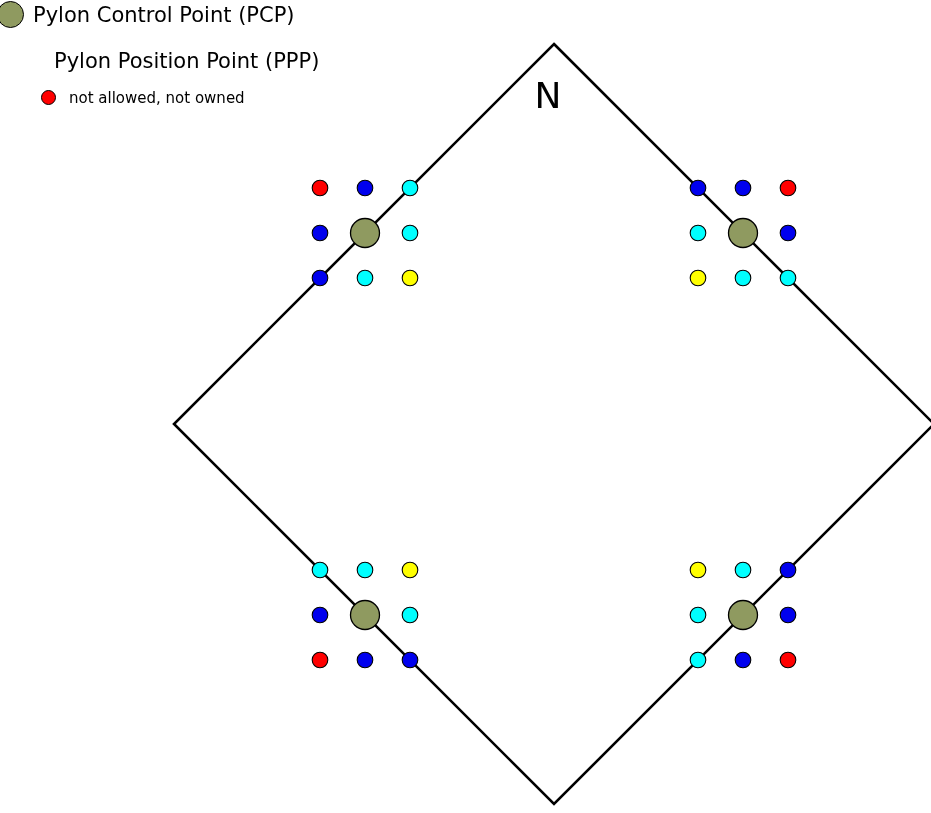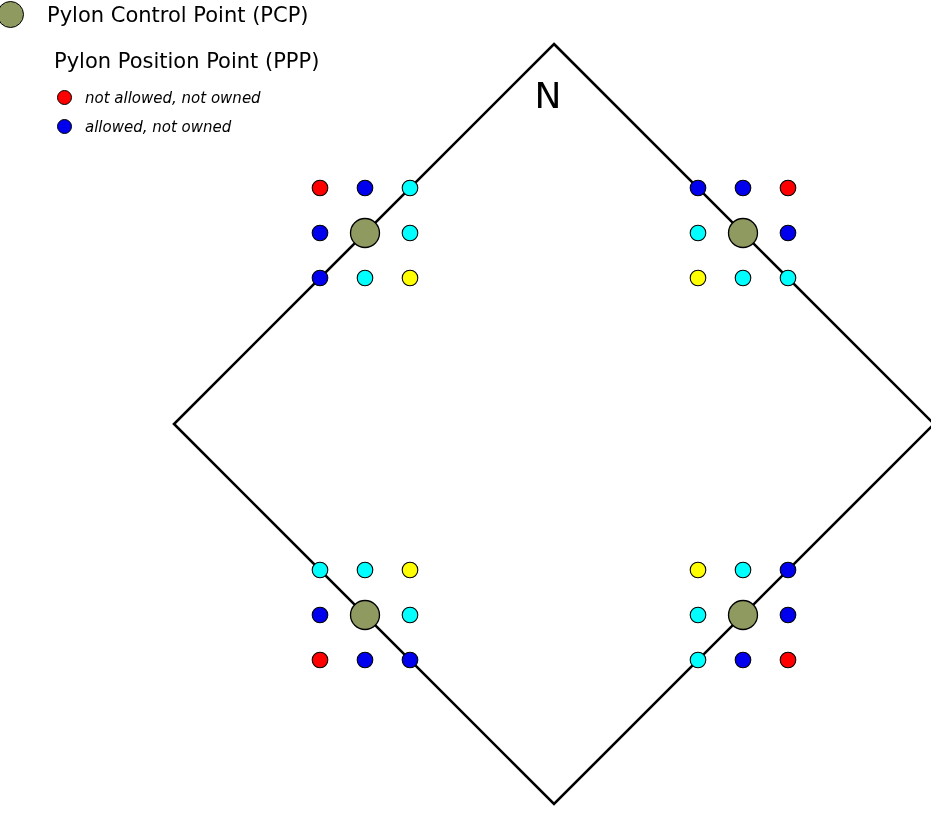--- a/index.html
+++ b/index.html
@@ -2,23 +2,23 @@
 <html><head>
 <meta charset="utf-8">
 <style>
   html, body { margin: 0; padding: 0; background: #fff; }
   body { font-family: "DejaVu Sans", "Liberation Sans", sans-serif; color: #000; }
   #canvas { position: relative; width: 931px; height: 813px; background: #fff; overflow: hidden; }
   #course-svg { position: absolute; left: 0; top: 0; }
   #legend { position: absolute; left: 0; top: 0; width: 430px; }
   .pcp-row { position: absolute; left: -3px; top: 1px; display: flex; align-items: center; }
   .pcp-swatch { width: 27px; height: 27px; border-radius: 50%; border: 1.3px solid #000; box-sizing: border-box; flex: 0 0 auto; }
-  .pcp-label { margin-left: 23px; font-size: 21px; white-space: nowrap; }
+  .pcp-label { margin-left: 9px; font-size: 21px; white-space: nowrap; }
   .ppp-title { position: absolute; left: 54px; top: 49px; font-size: 21px; white-space: nowrap; }
-  .legend-items { position: absolute; left: 57px; top: 83px; font-style: italic; }
+  .legend-items { position: absolute; left: 41px; top: 83px; }
   .legend-item { display: flex; align-items: center; height: 29px; }
   .legend-dot { width: 15px; height: 15px; border-radius: 50%; border: 1px solid #000; box-sizing: border-box; flex: 0 0 auto; }
   .legend-item-label { margin-left: 13px; font-size: 15px; white-space: nowrap; }
 </style>
 </head>
 <body>
 
 <div id="canvas">
   <svg id="course-svg" width="931" height="813" viewBox="0 0 931 813">
       <polygon points="554,44 934,424 554,804 174,424" fill="none" stroke="#000000" stroke-width="2.6"></polygon>
@@ -65,19 +65,15 @@
     <div class="pcp-row">
       <span class="pcp-swatch" style="background: rgb(143, 154, 96);"></span>
       <span class="pcp-label">Pylon Control Point (PCP)</span>
     </div>
     <div class="ppp-title">Pylon Position Point (PPP)</div>
     <div class="legend-items" id="legend-items">
         <div class="legend-item">
           <span class="legend-dot" style="background: rgb(255, 0, 0);"></span>
           <span class="legend-item-label">not allowed, not owned</span>
         </div>
-        <div class="legend-item">
-          <span class="legend-dot" style="background: rgb(0, 0, 238);"></span>
-          <span class="legend-item-label">allowed, not owned</span>
-        </div>
       </div>
   </div>
 </div>
 
 </body></html>

